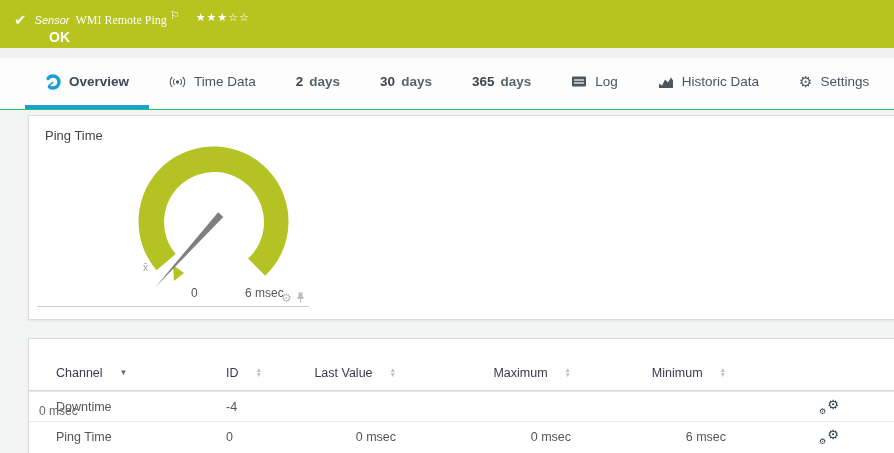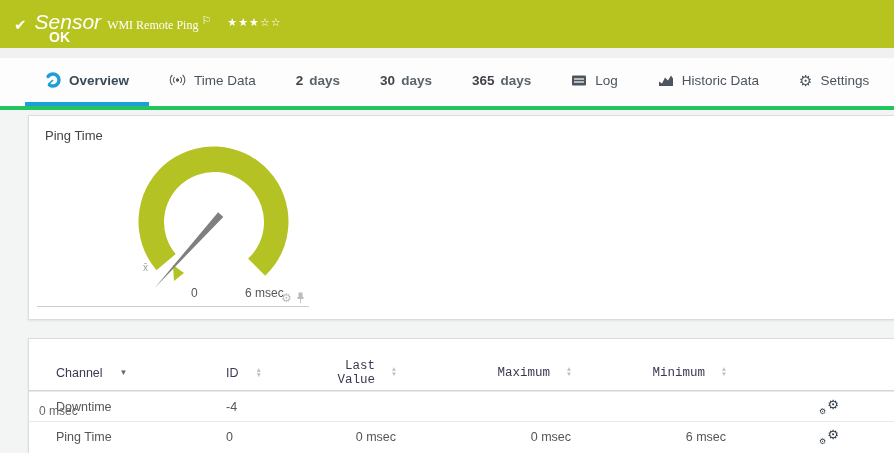--- a/index.html
+++ b/index.html
@@ -4,30 +4,30 @@
 <style>
   * { margin:0; padding:0; box-sizing:border-box; }
   html,body { width:894px; height:453px; overflow:hidden;
     font-family:"Liberation Sans","DejaVu Sans",sans-serif;
     background:#f3f4f4; }
 
   
   .topbar { position:relative; height:48px; background:#b7c31e; color:#fff; }
   .topbar-row { display:flex; align-items:baseline; padding:10px 0 0 14px; }
   .check { font-size:15px; font-weight:bold; margin-right:8px; position:relative; top:1px; }
-  .sensor-type { font-style:italic; font-size:21px; margin-right:6px; }
+  .sensor-type { font-style:italic; font-size:11px; margin-right:6px; }
   .sensor-title { font-size:12px;font-family:Liberation Serif, serif; }
   .flag { font-size:11px; vertical-align:super; margin-left:3px; position:relative; top:-5px; }
   .stars { font-size:11px; letter-spacing:1px; margin-left:16px; position:relative; top:-3px; }
   .ok-badge { position:absolute; left:49px; top:29px; font-size:14px; font-weight:bold; }
 
   .bar-gap { height:10px; background:#f0f1f0; }
 
   
-  .tabstrip { height:52px; background:#fdfdfd; border-bottom:4px solid #22c55e;
+  .tabstrip { height:52px; background:#fdfdfd; border-bottom:1px solid #22c55e;
     display:flex; align-items:stretch; padding-left:25px; }
   .tab { display:flex; align-items:center; gap:8px; padding:0 20px; cursor:pointer;
     font-size:13.5px; color:#4a545e; border-bottom:4px solid transparent; white-space:nowrap; }
   .tab.active { border-bottom-color:#1d9ed9; color:#3b4a57; font-weight:bold; }
   .tab .num { font-weight:bold; color:#3f434a; }
   .tab .unit { color:#5a646d; margin-left:-2px;font-weight:bold; }
   .tab svg, .tab .glyph { flex:0 0 auto; }
   .glyph { font-size:15px; color:#4d565e; line-height:1; }
 
   
@@ -51,21 +51,21 @@
   
   .table-panel { margin-top:18px; min-height:140px; padding-top:16px; }
   .trow { display:grid; grid-template-columns:170px 80px 90px 175px 155px 1fr 100px;
     padding-left:27px; align-items:center; }
   .thead { height:36px; font-size:12.5px; color:#3c3852; }
   .tbody-row { height:30px; font-size:12.5px; color:#555;
     border-top:1px solid #e9e9e9; }
   .thead { border-bottom:1px solid #d6d6d6; }
   .c-right { text-align:right; }
   .hcell { display:flex; align-items:center; gap:17px; }
-  .hcell.c-right { justify-content:flex-end;font-family:Liberation Mono, monospace; }
+  .hcell.c-right { justify-content:flex-end; }
   .sort-desc { font-size:8px; color:#666; }
   .sort-both { display:inline-flex; flex-direction:column; line-height:4.5px; font-size:6.5px; color:#c0c0c0; }
   .sort-both::before { content:"▲"; }
   .sort-both::after { content:"▼"; }
   .gears-cell { display:flex; justify-content:flex-start; padding-left:22px; }
   .gears { position:relative; width:20px; height:18px; color:#2e3b47; cursor:pointer; }
   .gears .g1 { position:absolute; right:0; top:0; font-size:13px; line-height:1; }
   .gears .g2 { position:absolute; left:0; bottom:0; font-size:8px; line-height:1; }
 </style>
 </head>

